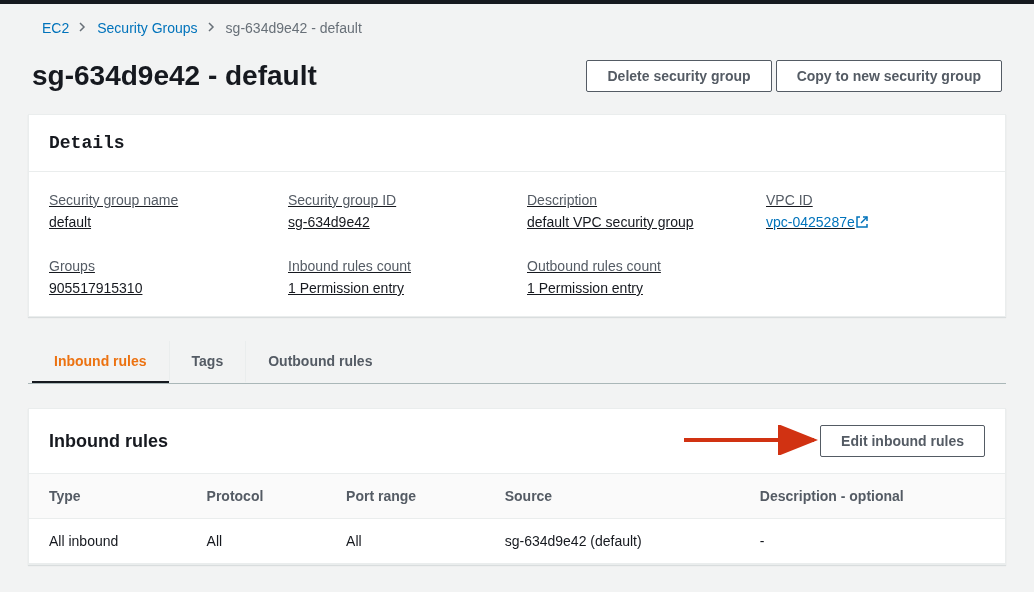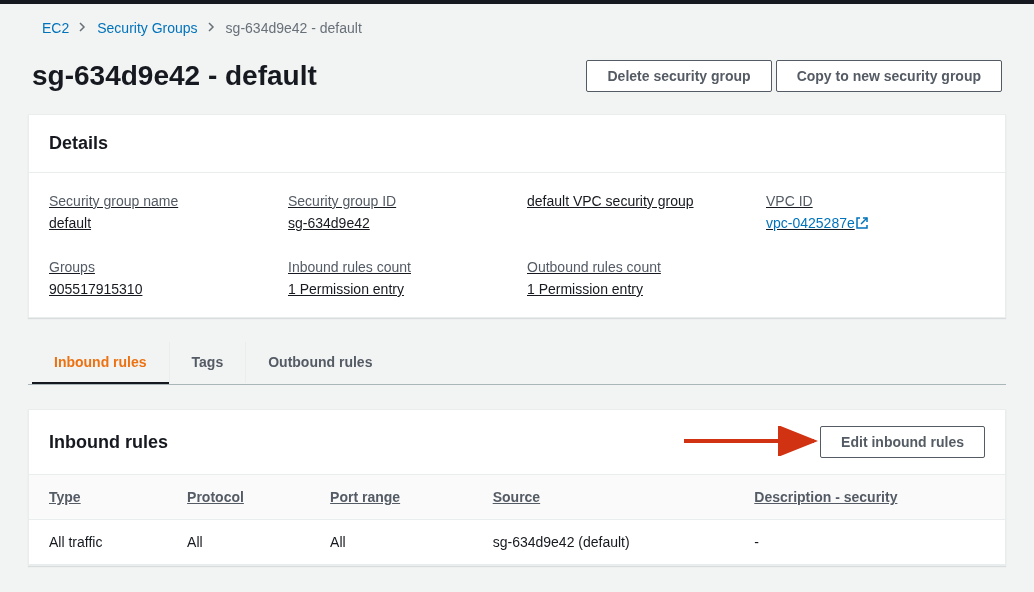--- a/index.html
+++ b/index.html
@@ -71,20 +71,21 @@
       border: 1px solid #eaeded;
       box-shadow: 0 1px 1px 0 rgba(0,28,36,0.1);
       margin-bottom: 24px;
     }
     .panel-header {
       padding: 18px 20px;
       font-size: 18px;
       font-weight: 700;
       color: #16191f;
       border-bottom: 1px solid #eaeded;
+      font-family: Liberation Mono, monospace;
     }
     .details-grid {
       display: grid;
       grid-template-columns: repeat(4, 1fr);
       gap: 28px 20px;
       padding: 20px;
     }
     .detail-item {
       display: flex;
       flex-direction: column;
@@ -148,21 +149,20 @@
       border-collapse: collapse;
     }
     th {
       text-align: left;
       padding: 14px 20px;
       font-size: 14px;
       font-weight: 700;
       color: #545b64;
       border-bottom: 1px solid #eaeded;
       background: #fafafa;
-      text-decoration: underline;
     }
     td {
       padding: 14px 20px;
       font-size: 14px;
       color: #16191f;
       border-bottom: 1px solid #eaeded;
     }
     .arrow-annotation {
       position: absolute;
       pointer-events: none;
@@ -204,20 +204,21 @@
     <div class="details-grid">
       <div class="detail-item">
         <span class="detail-label">Security group name</span>
         <span class="detail-value">default</span>
       </div>
       <div class="detail-item">
         <span class="detail-label">Security group ID</span>
         <span class="detail-value">sg-634d9e42</span>
       </div>
       <div class="detail-item">
+        <span class="detail-label">Description</span>
         <span class="detail-value">default VPC security group</span>
       </div>
       <div class="detail-item">
         <span class="detail-label">VPC ID</span>
         <span class="detail-value link">
           <span>vpc-0425287e</span>
           <span class="ext-icon">
             <svg width="14" height="14" viewBox="0 0 14 14">
               <path d="M5 2 H2 V12 H12 V9" stroke="#0073bb" stroke-width="1.5" fill="none"></path>
               <path d="M8 2 H12 V6" stroke="#0073bb" stroke-width="1.5" fill="none"></path>
@@ -260,26 +261,26 @@
       </defs>
       <line x1="5" y1="15" x2="135" y2="15" stroke="#d13212" stroke-width="4" marker-end="url(#arrowhead)"></line>
     </svg>
     <table>
       <thead>
         <tr>
           <th>Type</th>
           <th>Protocol</th>
           <th>Port range</th>
           <th>Source</th>
-          <th>Description - security</th>
+          <th>Description - optional</th>
         </tr>
       </thead>
       <tbody>
         <tr>
-          <td>All traffic</td>
+          <td>All inbound</td>
           <td>All</td>
           <td>All</td>
           <td>sg-634d9e42 (default)</td>
           <td>-</td>
         </tr>
       </tbody>
     </table>
   </div>
 
 </div>

